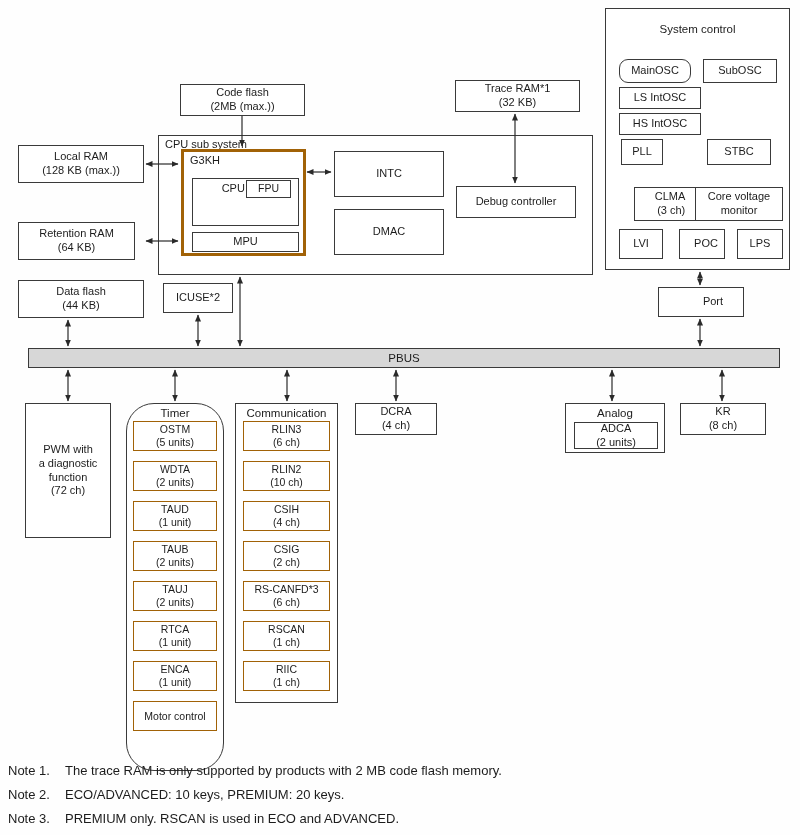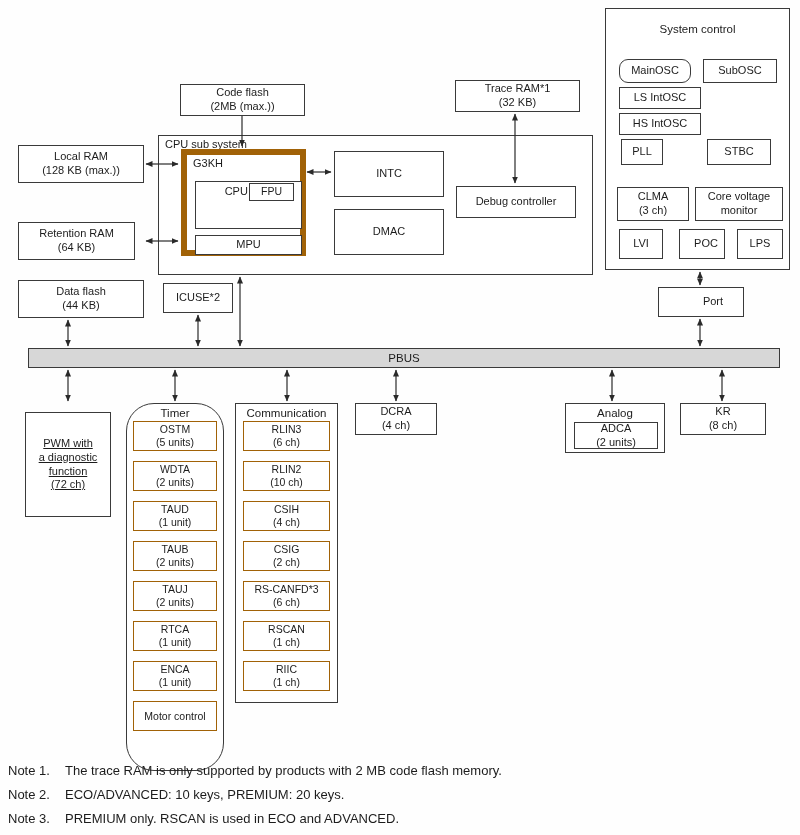--- a/index.html
+++ b/index.html
@@ -22,45 +22,45 @@
   .p-traceram  { left:455px; top:80px;  width:125px; height:32px; }
   .p-localram  { left:18px;  top:145px; width:126px; height:38px; }
   .p-retram    { left:18px;  top:222px; width:117px; height:38px; }
   .p-dataflash { left:18px;  top:280px; width:126px; height:38px; }
   .p-icuse     { left:163px; top:283px; width:70px;  height:30px; }
   .p-port      { left:658px; top:287px; width:86px;  height:30px;padding-left:24px; }
   .p-pbus      { left:28px;  top:348px; width:752px; height:20px; background:#d7d7d7; font-size:11.5px; }
 
   
   .p-cpusys  { left:158px; top:135px; width:435px; height:140px; }
-  .p-g3kh    { left:22px;  top:13px;  width:125px; height:107px; position:absolute; border:6px solid #a16207; background:#fff; }
+  .p-g3kh    { left:22px;  top:13px;  width:125px; height:107px; position:absolute; border:3px solid #a16207; background:#fff; }
   .p-cpucore { left:8px;   top:26px;  width:107px; height:48px; align-items:flex-start; padding-top:3px; }
   .p-fpu     { left:62px;  top:28px;  width:45px;  height:18px; font-size:10.5px; }
   .p-mpu     { left:8px;   top:80px;  width:107px; height:20px; }
   .p-intc    { left:175px; top:15px;  width:110px; height:46px; }
   .p-dmac    { left:175px; top:73px;  width:110px; height:46px; }
   .p-debug   { left:297px; top:50px;  width:120px; height:32px; }
 
   
   .p-syscontrol { left:605px; top:8px; width:185px; height:262px; }
   .sys-title { position:absolute; top:14px; left:0; width:100%; text-align:center; font-size:11.5px; }
   .p-mainosc  { left:13px;  top:50px;  width:72px; height:24px;border-radius:9px; }
   .p-subosc   { left:97px;  top:50px;  width:74px; height:24px; }
   .p-lsintosc { left:13px;  top:78px;  width:82px; height:22px; }
   .p-hsintosc { left:13px;  top:104px; width:82px; height:22px; }
   .p-pll      { left:15px;  top:130px; width:42px; height:26px; }
   .p-stbc     { left:101px; top:130px; width:64px; height:26px; }
-  .p-clma     { left:11px;  top:178px; width:72px; height:34px; }
+  .p-clma     { left:28px;  top:178px; width:72px; height:34px;text-align:right; }
   .p-corevolt { left:89px;  top:178px; width:88px; height:34px; }
   .p-lvi      { left:13px;  top:220px; width:44px; height:30px; }
   .p-poc      { left:73px;  top:220px; width:46px; height:30px;padding-left:8px; }
   .p-lps      { left:131px; top:220px; width:46px; height:30px; }
 
   
-  .p-pwm    { left:25px;  top:412px; width:86px;  height:105px;text-decoration:underline; }
+  .p-pwm    { left:25px;  top:403px; width:86px;  height:135px; }
   .p-timer  { left:126px; top:403px; width:98px;  height:368px;border-radius:28px; }
   .p-comm   { left:235px; top:403px; width:103px; height:300px; }
   .p-dcra   { left:355px; top:403px; width:82px;  height:32px; }
   .p-analog { left:565px; top:403px; width:100px; height:50px; }
   .p-adca   { left:8px;   top:18px;  width:84px;  height:27px; }
   .p-kr     { left:680px; top:403px; width:86px;  height:32px; }
 
   .item {
     width:84px; height:30px; margin:0 auto 10px auto;
     border:1px solid #a16207; background:#fff;

